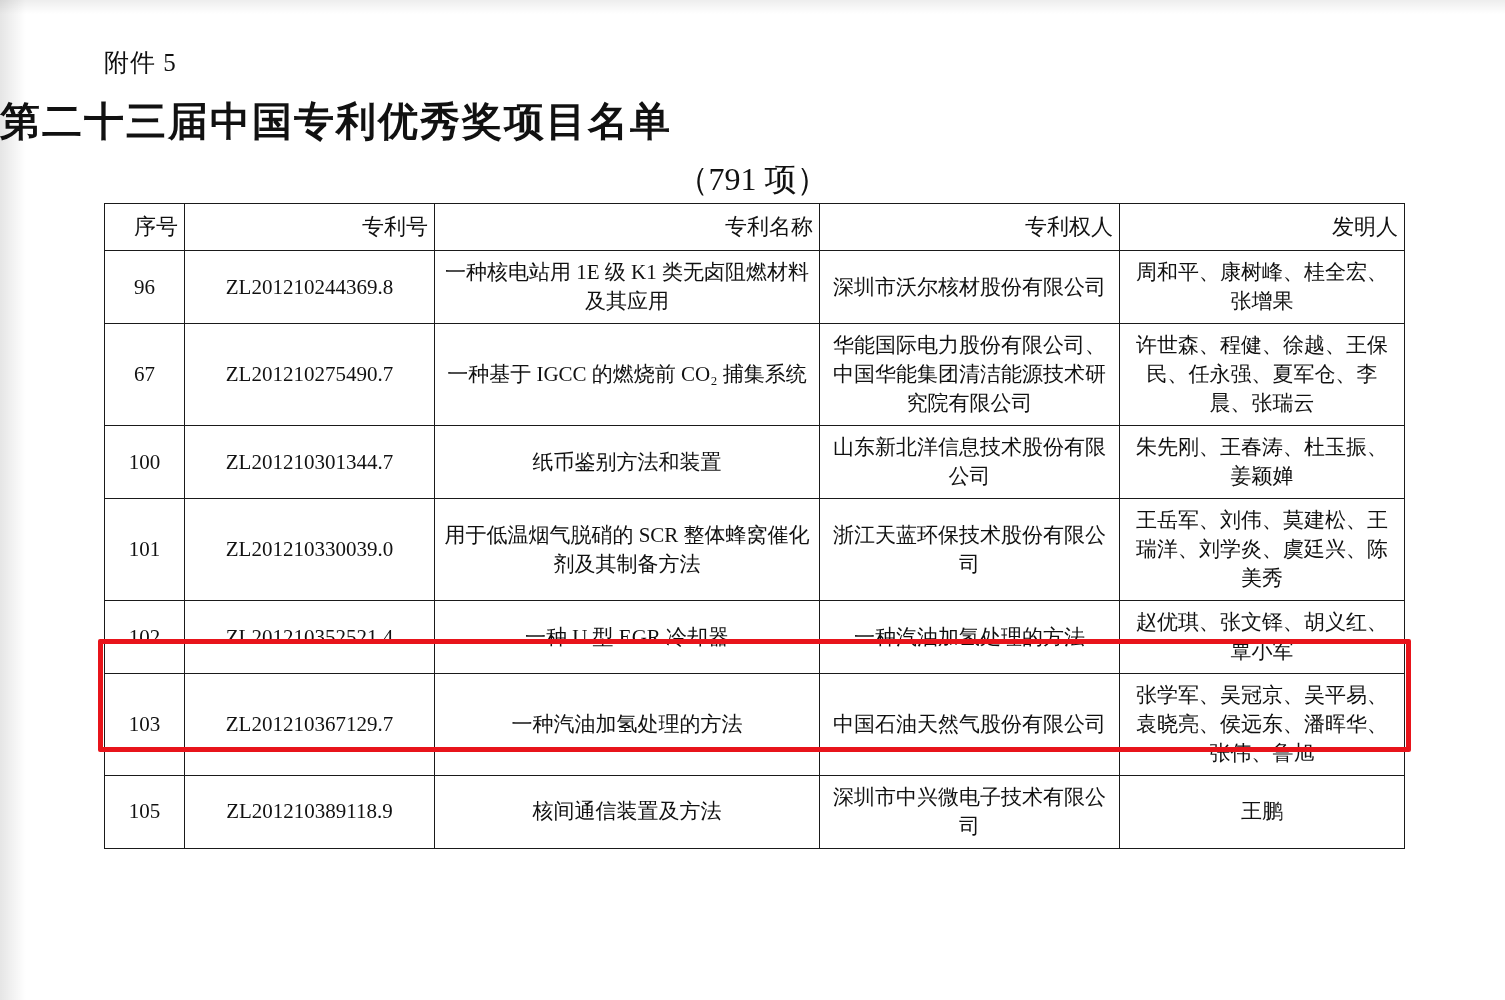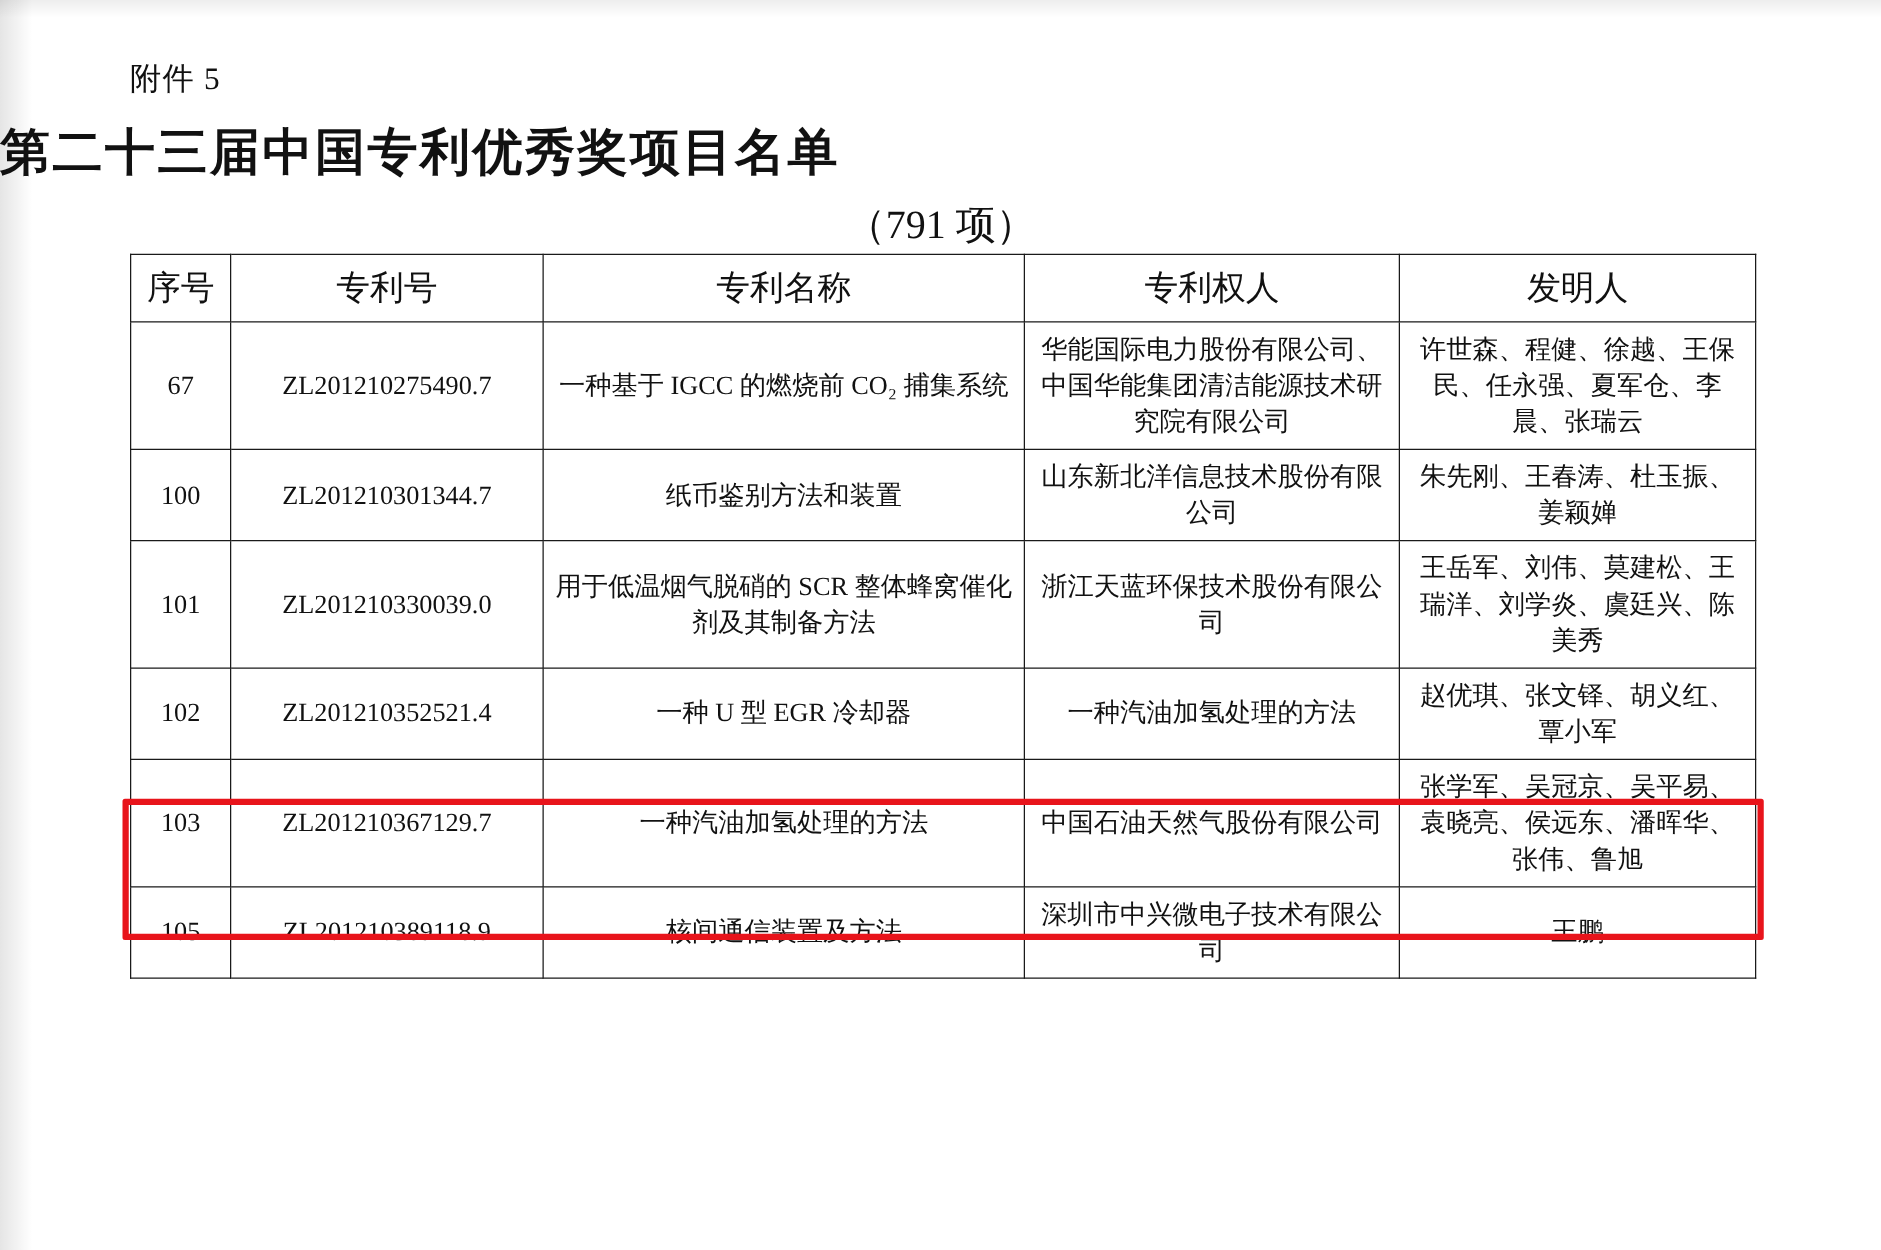--- a/index.html
+++ b/index.html
@@ -63,22 +63,23 @@
   table.patent-table th,
   table.patent-table td {
     border: 1.5px solid #1a1a1a;
     text-align: center;
     vertical-align: middle;
     padding: 7px 6px;
     line-height: 1.38;
     font-weight: normal;
   }
   table.patent-table th {
-    font-size: 27px;
+    font-size: 22px;
     padding: 8px 6px;
+    text-align: right;
   }
   col.c-seq      { width: 80px; }
   col.c-num      { width: 250px; }
   col.c-name     { width: 385px; }
   col.c-owner    { width: 300px; }
   col.c-inventor { width: 285px; }
 
   td.seq, td.num { white-space: nowrap; }
 
   
@@ -131,20 +132,27 @@
       <tr>
         <th>序号</th>
         <th>专利号</th>
         <th>专利名称</th>
         <th>专利权人</th>
         <th>发明人</th>
       </tr>
     </thead>
     <tbody id="table-body">
         <tr>
+          <td class="seq">96</td>
+          <td class="num">ZL201210244369.8</td>
+          <td class="name">一种核电站用 1E 级 K1 类无卤阻燃材料及其应用</td>
+          <td class="owner">深圳市沃尔核材股份有限公司</td>
+          <td class="inventor">周和平、康树峰、桂全宏、张增果</td>
+        </tr>
+        <tr>
           <td class="seq">67</td>
           <td class="num">ZL201210275490.7</td>
           <td class="name">一种基于 IGCC 的燃烧前 CO₂ 捕集系统</td>
           <td class="owner">华能国际电力股份有限公司、中国华能集团清洁能源技术研究院有限公司</td>
           <td class="inventor">许世森、程健、徐越、王保民、任永强、夏军仓、李晨、张瑞云</td>
         </tr>
         <tr>
           <td class="seq">100</td>
           <td class="num">ZL201210301344.7</td>
           <td class="name">纸币鉴别方法和装置</td>

